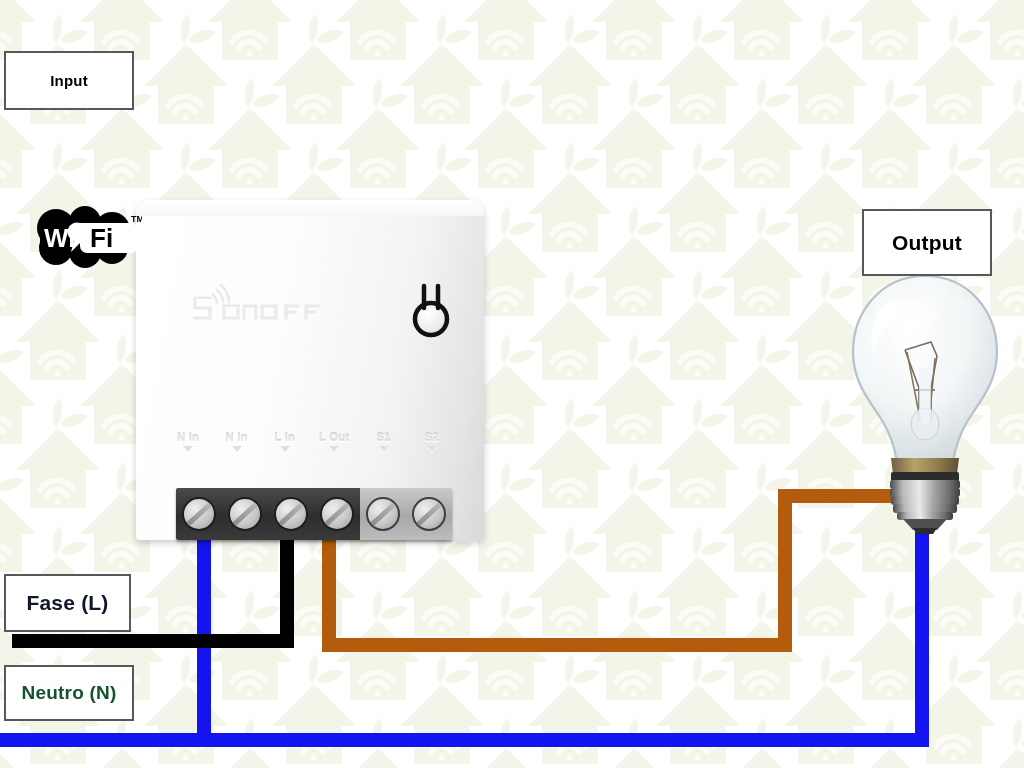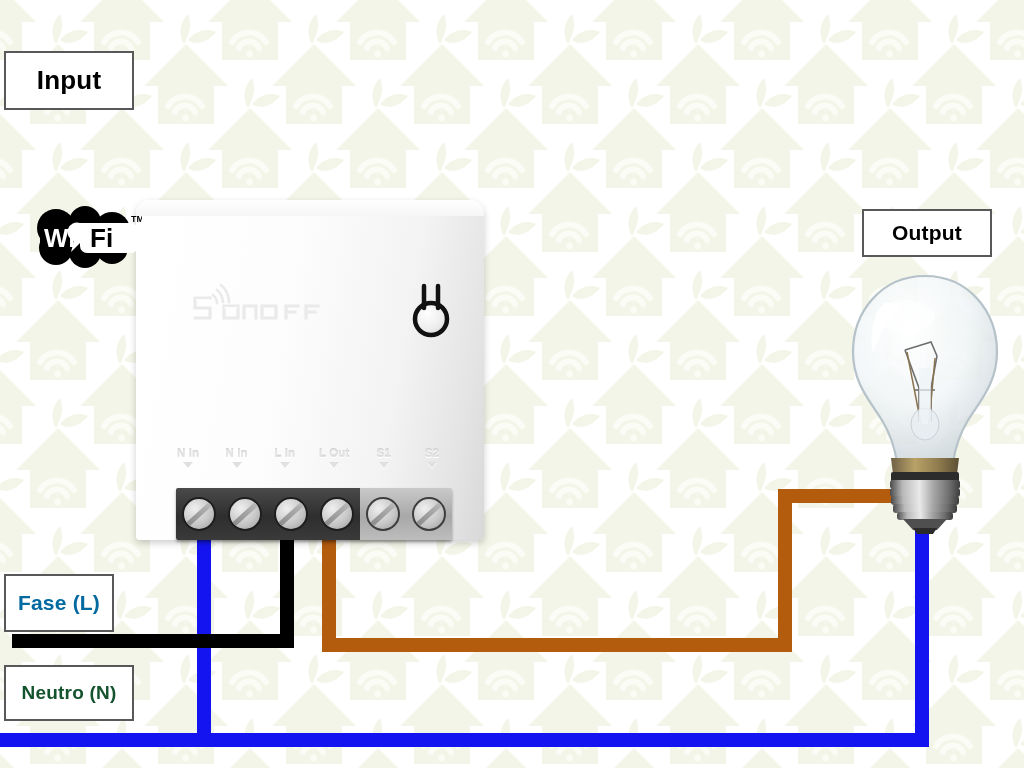--- a/index.html
+++ b/index.html
@@ -31,23 +31,23 @@
     z-index: 40;
     background: #ffffff;
     border: 2px solid #58585a;
     display: flex;
     align-items: center;
     justify-content: center;
     font-weight: bold;
     letter-spacing: .2px;
     box-sizing: border-box;
   }
-  #label-input     { left: 4px;   top: 51px;  width: 130px; height: 59px; font-size: 26px; color: #000; }
-  #label-output    { left: 862px; top: 209px; width: 130px; height: 48px; font-size: 21px; color: #000; }
-  #label-fase      { left: 4px;   top: 574px; width: 110px; height: 58px; font-size: 21px; color: #0369a1; }
+  #label-input     { left: 4px;   top: 51px;  width: 130px; height: 59px; font-size: 15px; color: #000; }
+  #label-output    { left: 862px; top: 209px; width: 130px; height: 67px; font-size: 21px; color: #000; }
+  #label-fase      { left: 4px;   top: 574px; width: 127px; height: 58px; font-size: 21px; color: #0f172a; }
   #label-neutro    { left: 4px;   top: 665px; width: 130px; height: 56px; font-size: 19px; color: #14532d; }
 
   
   .wire { position: absolute; z-index: 10; }
   .wire-blue  { background: #1414f0; }
   .wire-black { background: #000000; }
   .wire-orange{ background: #b35c0e; }
 
   
   #wire-blue-vert-left { left: 197px; top: 528px; width: 14px; height: 212px; }
@@ -119,21 +119,21 @@
     left: 272px;
     top: 78px;
     width: 46px;
     height: 62px;
   }
 
   
   #terminal-labels {
     position: absolute;
     left: 38px;
-    top: 247px;
+    top: 231px;
     width: 272px;
     height: 42px;
     display: flex;
     gap: 20px;
   }
   .term-label-cell {
     flex: 1;
     display: flex;
     flex-direction: column;
     align-items: center;

